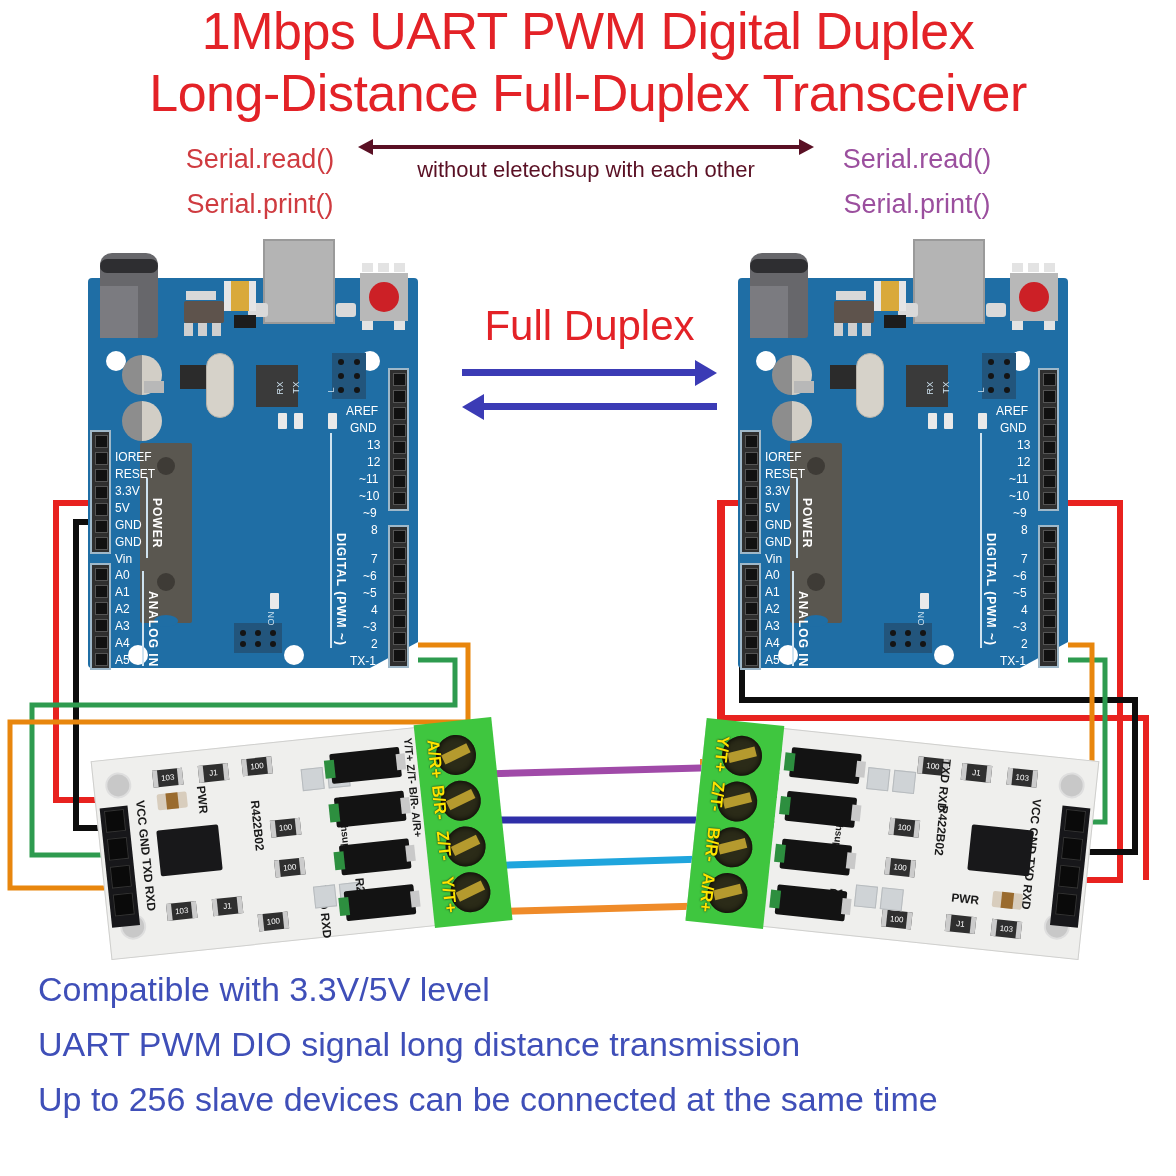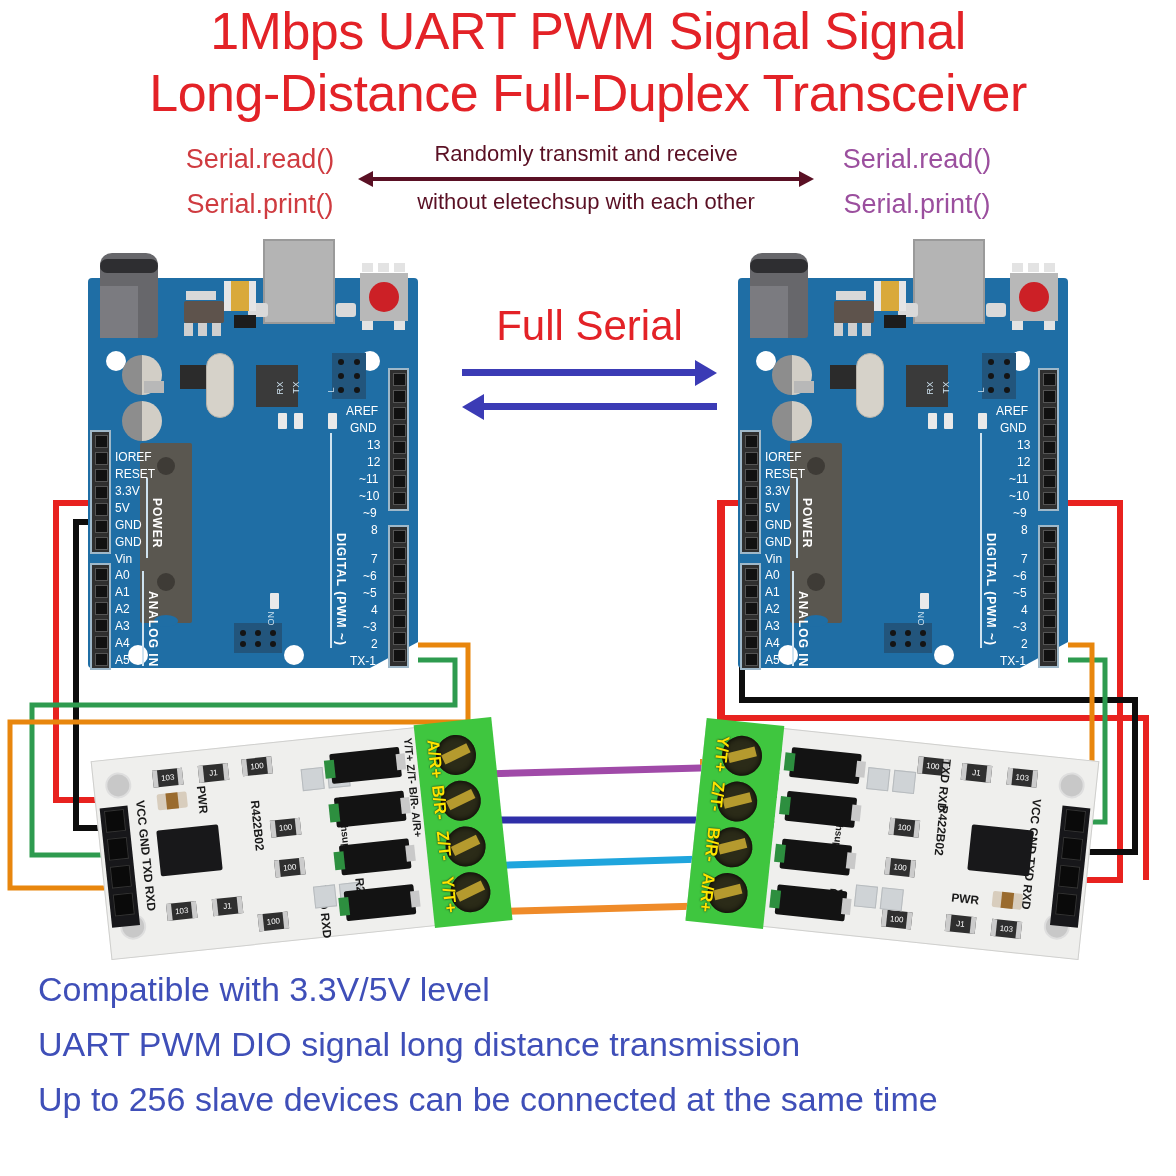--- a/index.html
+++ b/index.html
@@ -159,46 +159,45 @@
   .pwrled i { position:absolute; left:9px; top:0; width:12px; height:16px; background:#9a6b2e; }
   svg.wires { position:absolute; left:0; top:0; width:1176px; height:1176px;
     pointer-events:none; }
 </style>
 </head>
 <body>
 
 <div id="root">
 
   <div class="title-block">
-    <div class="title-line">1Mbps UART PWM Signal Signal</div>
+    <div class="title-line">1Mbps UART PWM Digital Duplex</div>
     <div class="title-line">Long-Distance Full-Duplex Transceiver</div>
   </div>
 
   <div class="serial-col serial-left">
     <div class="ln">Serial.read()</div>
     <div class="ln">Serial.print()</div>
   </div>
 
   <div class="serial-col serial-right">
     <div class="ln">Serial.read()</div>
     <div class="ln">Serial.print()</div>
   </div>
 
   <div class="rand-block">
-    <div class="rand-txt">Randomly transmit and receive</div>
     <div class="rand-arrow">
       <div class="head l"></div>
       <div class="bar"></div>
       <div class="head r"></div>
     </div>
     <div class="rand-txt">without eletechsup with each other</div>
   </div>
 
   <div class="fd-block">
-    <div class="fd-title">Full Serial</div>
+    <div class="fd-title">Full Duplex</div>
     <div class="fd-arrow rt">
       <div class="bar"></div>
       <div class="head"></div>
     </div>
     <div class="fd-arrow lt">
       <div class="bar"></div>
       <div class="head"></div>
     </div>
   </div>
 

